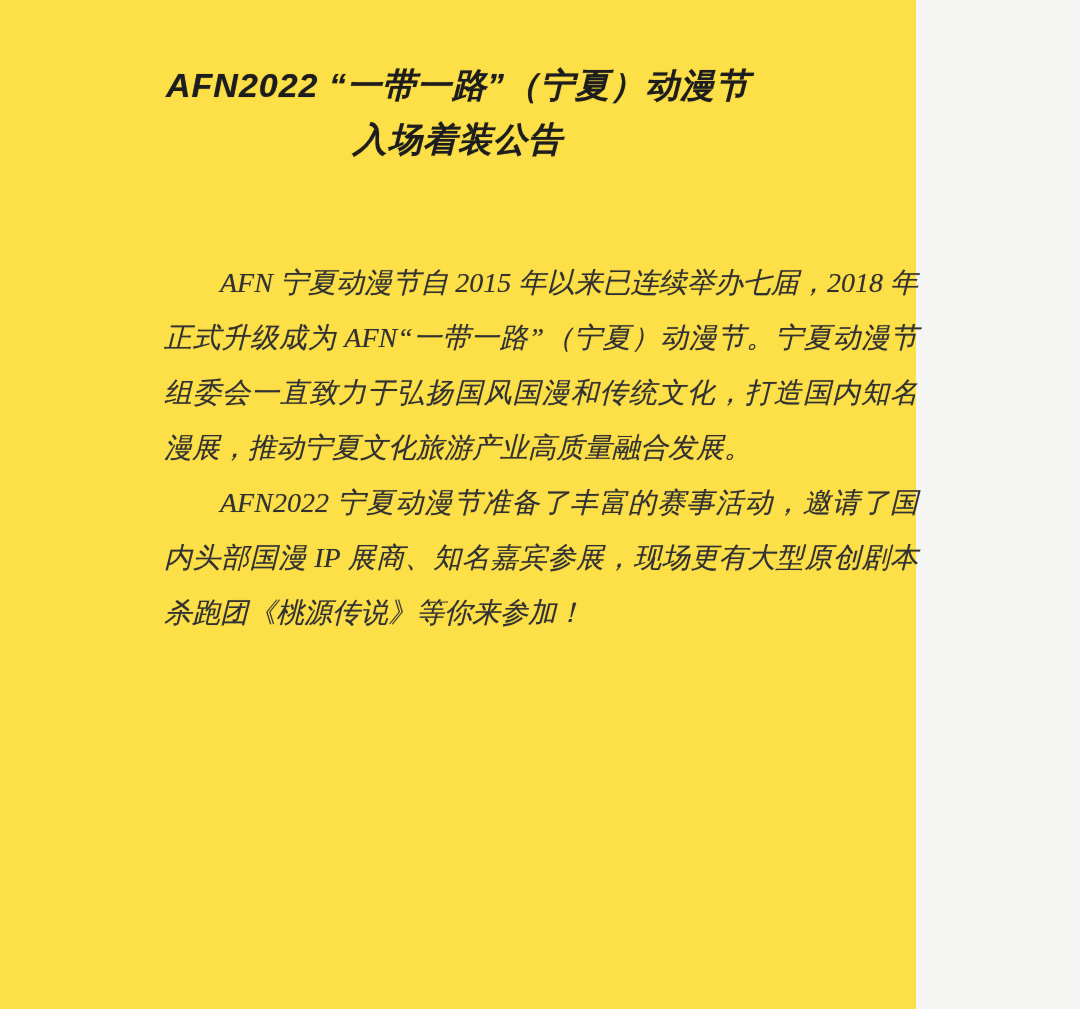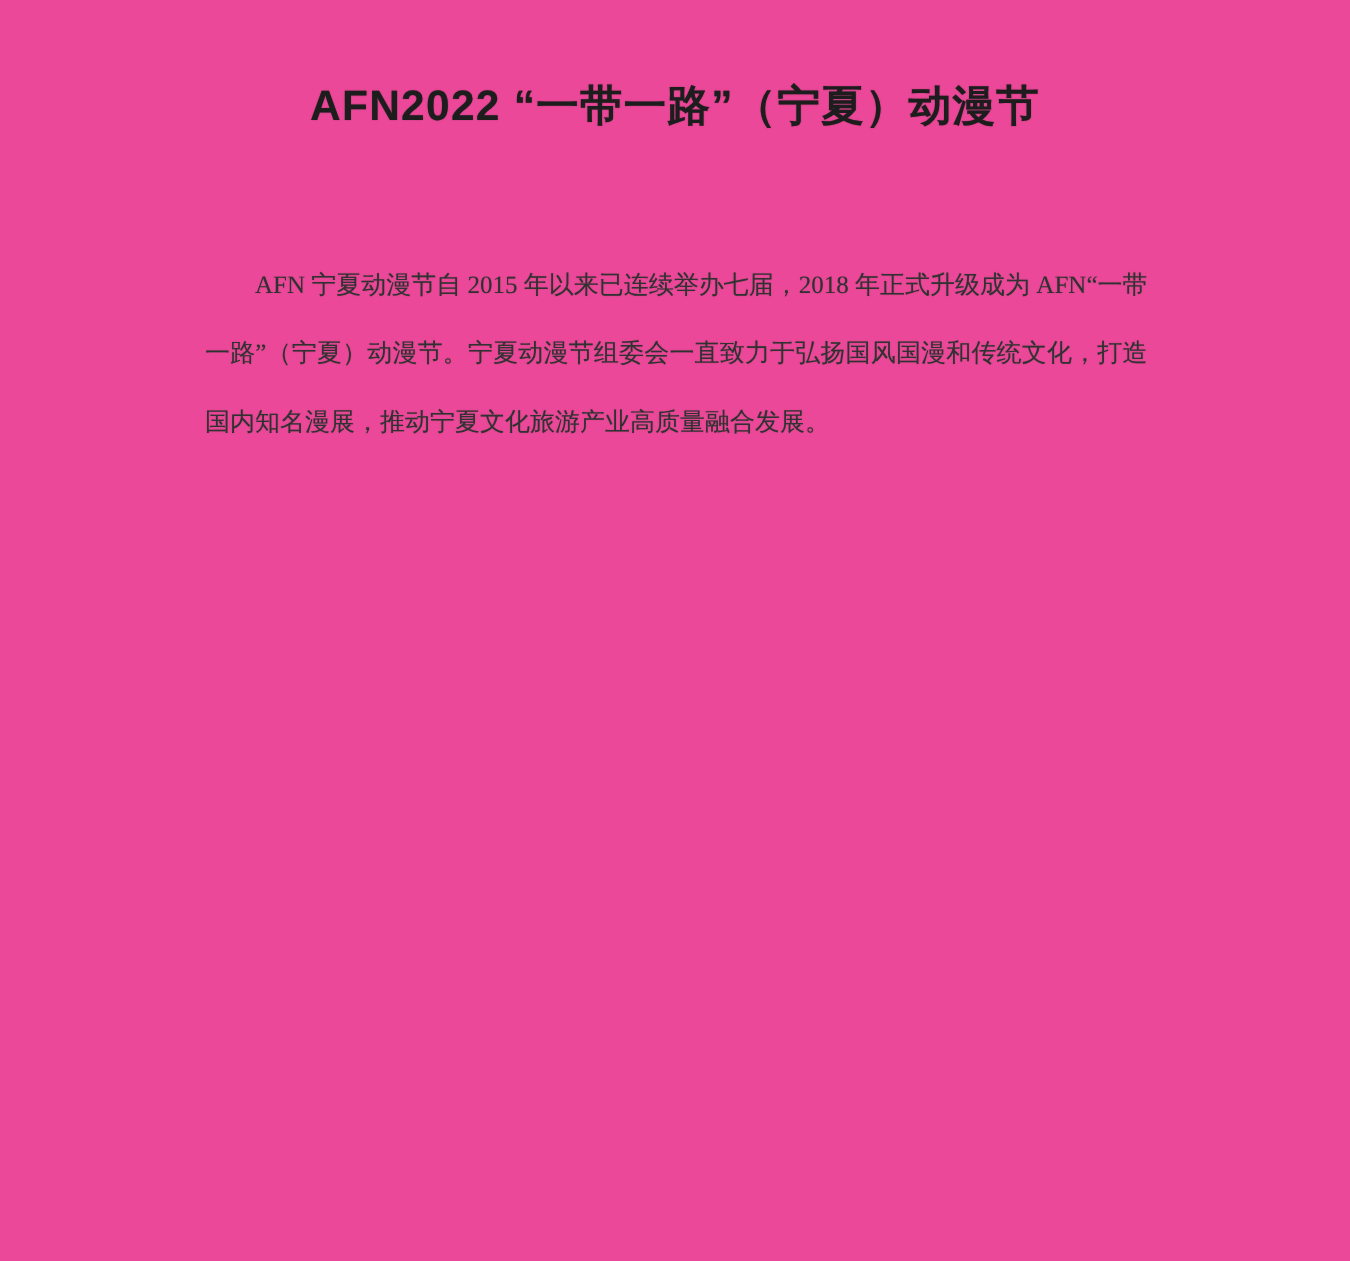--- a/index.html
+++ b/index.html
@@ -7,24 +7,25 @@
     padding: 0;
   }
   body {
     width: 1080px;
     height: 1009px;
     background: #f5f5f3;
     overflow: hidden;
   }
   .page {
     position: relative;
-    width: 1080px;
+    width: 916px;
     height: 1009px;
-    background: #ec4899;
+    background: #fde047;
     color: #333;
+    font-style: italic;
   }
   .doc-title {
     margin: 0;
     padding-top: 58px;
     text-align: center;
     font-family: "Liberation Sans", sans-serif;
     font-weight: bold;
     font-size: 34px;
     line-height: 54px;
     color: #1d1d1d;
@@ -32,39 +33,41 @@
     text-shadow: 0 0 1px rgba(30,30,30,0.55);
   }
   .doc-title .title-line {
     display: block;
   }
   .doc-body {
     width: 754px;
     margin-left: 164px;
     margin-top: 89px;
     font-family: "Liberation Serif", serif;
-    font-size: 20px;
+    font-size: 28px;
     line-height: 55px;
     color: #313131;
     text-align: justify;
     text-justify: inter-ideograph;
     text-shadow: 0 0 1px rgba(60,60,60,0.45);
   }
   .doc-body p {
     margin: 0;
     padding: 0;
     text-indent: 2em;
   }
 </style>
 </head>
 <body>
 
 <div class="page">
 
   <h1 class="doc-title">
     <span class="title-line">AFN2022 “一带一路”（宁夏）动漫节</span>
+    <span class="title-line">入场着装公告</span>
   </h1>
 
   <div class="doc-body">
     <p>AFN 宁夏动漫节自 2015 年以来已连续举办七届，2018 年正式升级成为 AFN“一带一路”（宁夏）动漫节。宁夏动漫节组委会一直致力于弘扬国风国漫和传统文化，打造国内知名漫展，推动宁夏文化旅游产业高质量融合发展。</p>
+    <p>AFN2022 宁夏动漫节准备了丰富的赛事活动，邀请了国内头部国漫 IP 展商、知名嘉宾参展，现场更有大型原创剧本杀跑团《桃源传说》等你来参加！</p>
   </div>
 
 </div>
 
 </body></html>

